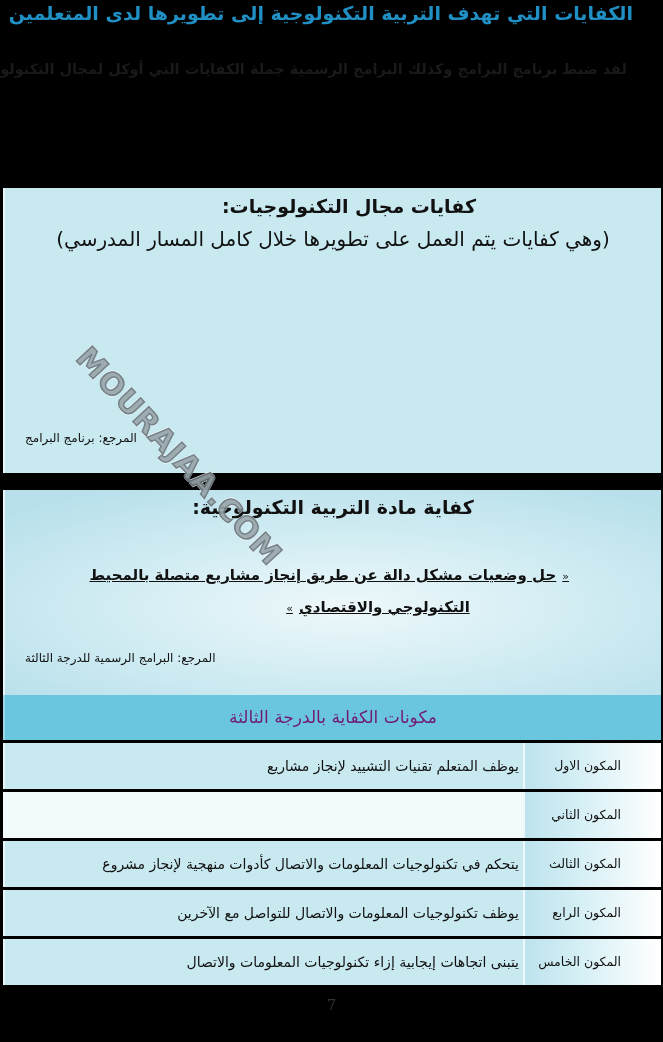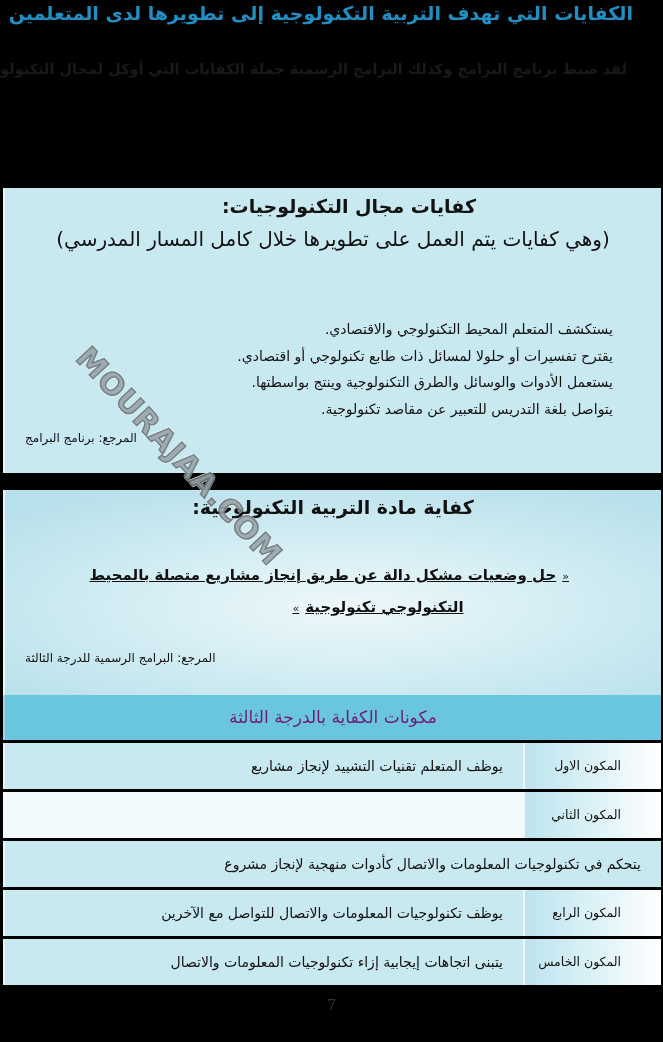--- a/index.html
+++ b/index.html
@@ -216,21 +216,21 @@
       border-left: 2px solid #eef8fb;
     }
     .comp-text {
       flex: 1;
       height: 46px;
       background: #c9e9f1;
       font-size: 14px;
       color: #111;
       line-height: 46px;
       text-align: right;
-      padding-right: 20px;
+      padding-right: 4px;
       white-space: nowrap;
       overflow: hidden;
       border-left: 2px solid #e8f6fa;
     }
 
     
     .page-number {
       position: absolute;
       top: 996px;
       left: 0;
@@ -246,48 +246,43 @@
 <body>
 
 <div class="page">
 
   <div class="doc-title">الكفايات التي تهدف التربية التكنولوجية إلى تطويرها لدى المتعلمين :</div>
   <div class="intro-text">لقد ضبط برنامج البرامج وكذلك البرامج الرسمية جملة الكفايات التي أوكل لمجال التكنولوجيات</div>
 
   <section class="section-domain">
     <h2 class="s-title">كفايات مجال التكنولوجيات:</h2>
     <p class="s-subtitle">(وهي كفايات يتم العمل على تطويرها خلال كامل المسار المدرسي)</p>
-    <ul class="s-list">
-      <li>يستكشف المتعلم المحيط التكنولوجي والاقتصادي.</li>
-      <li>يقترح تفسيرات أو حلولا لمسائل ذات طابع تكنولوجي أو اقتصادي.</li>
-      <li>يستعمل الأدوات والوسائل والطرق التكنولوجية وينتج بواسطتها.</li>
-      <li>يتواصل بلغة التدريس للتعبير عن مقاصد تكنولوجية.</li>
-    </ul>
     <div class="s-ref">المرجع: برنامج البرامج</div>
   </section>
 
   <section class="section-subject">
     <h2 class="s-title">كفاية مادة التربية التكنولوجية:</h2>
     <div class="s-quote">
       <span class="q-mark">«</span><span>حل وضعيات مشكل دالة عن طريق إنجاز مشاريع متصلة بالمحيط</span>
-      <span class="line2"><span>التكنولوجي تكنولوجية</span><span class="q-mark">»</span></span>
+      <span class="line2"><span>التكنولوجي والاقتصادي</span><span class="q-mark">»</span></span>
     </div>
     <div class="s-ref">المرجع:  البرامج الرسمية للدرجة الثالثة</div>
   </section>
 
   <div class="table-header">مكونات الكفاية بالدرجة الثالثة</div>
   <div class="comp-table">
     <div class="comp-row">
       <div class="comp-label">المكون الاول</div>
       <div class="comp-text">يوظف المتعلم تقنيات التشييد لإنجاز مشاريع</div>
     </div>
     <div class="comp-row">
       <div class="comp-label">المكون الثاني</div>
     </div>
     <div class="comp-row">
+      <div class="comp-label">المكون الثالث</div>
       <div class="comp-text">يتحكم في تكنولوجيات المعلومات والاتصال كأدوات منهجية لإنجاز مشروع</div>
     </div>
     <div class="comp-row">
       <div class="comp-label">المكون الرابع</div>
       <div class="comp-text">يوظف تكنولوجيات المعلومات والاتصال للتواصل مع الآخرين</div>
     </div>
     <div class="comp-row">
       <div class="comp-label">المكون الخامس</div>
       <div class="comp-text">يتبنى اتجاهات إيجابية إزاء تكنولوجيات المعلومات والاتصال</div>
     </div>

